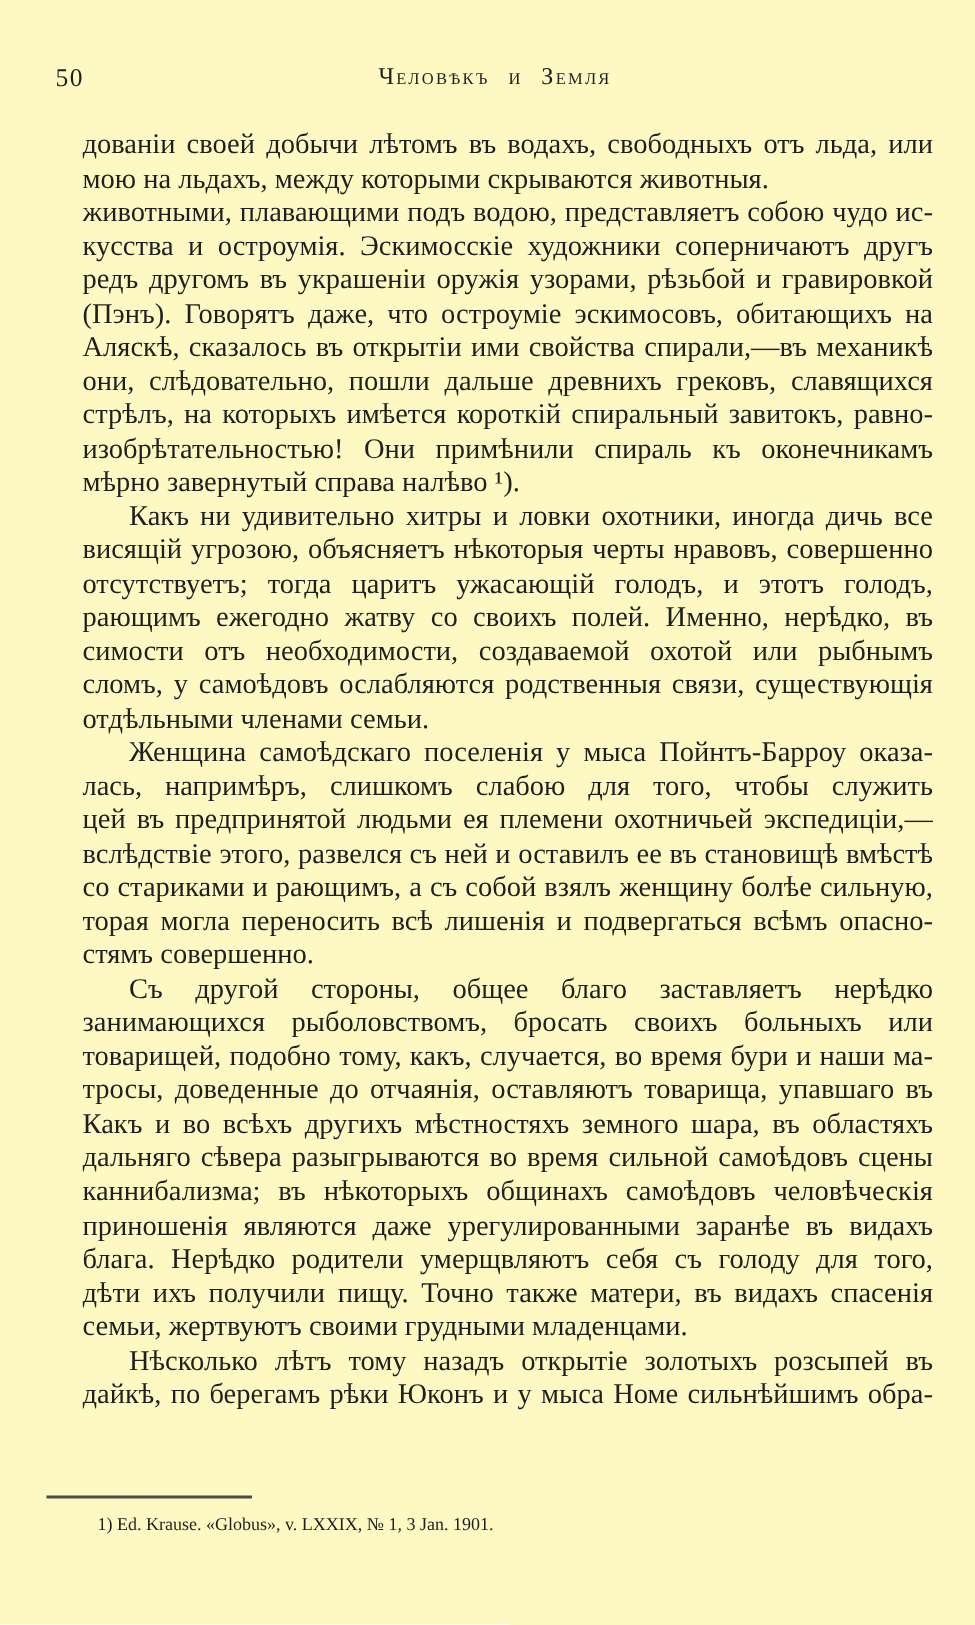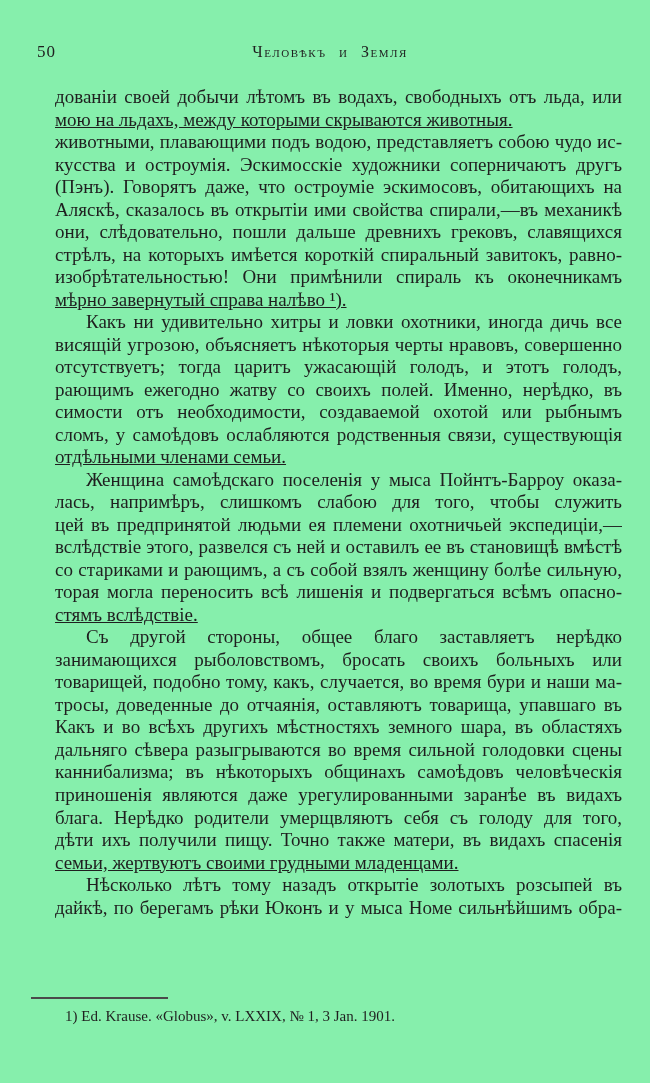--- a/index.html
+++ b/index.html
@@ -4,21 +4,21 @@
 <style>
   html, body {
     margin: 0;
     padding: 0;
     background: #fdfdfc;
   }
   .page {
     position: relative;
     width: 650px;
     height: 1083px;
-    background: #86efac;
+    background: #fef9c3;
     overflow: hidden;
     font-family: "Liberation Serif", "DejaVu Serif", serif;
     color: #1f1f1f;
   }
   .page-number {
     position: absolute;
     left: 37px;
     top: 43px;
     font-size: 17px;
     line-height: 17px;
@@ -50,78 +50,78 @@
     overflow: hidden;
     text-align: justify;
     text-align-last: justify;
     margin-left: 24px;
   }
   .line.indent {
     text-indent: 31px;
   }
   .line.end {
     text-align-last: left;
-    text-decoration: underline;
   }
   .footnote-rule {
     position: absolute;
     left: 31px;
     top: 997px;
     width: 137px;
     height: 2px;
     background: #4a4a4a;
   }
   .footnote {
     position: absolute;
     left: 31px;
     top: 1006px;
     width: 591px;
-    font-size: 15px;
+    font-size: 12px;
     line-height: 21px;
     text-indent: 34px;
   }
 </style>
 </head>
 <body>
 
 <div class="page">
   <span class="page-number">50</span>
   <div class="running-title">Человѣкъ и Земля</div>
 
   <div class="body-text">
       <div class="line">дованіи своей добычи лѣтомъ въ водахъ, свободныхъ отъ льда, или зи-</div>
       <div class="line end">мою на льдахъ, между которыми скрываются животныя.</div>
       <div class="line">животными, плавающими подъ водою, представляетъ собою чудо ис-</div>
       <div class="line">кусства и остроумія. Эскимосскіе художники соперничаютъ другъ пе-</div>
+      <div class="line">редъ другомъ въ украшеніи оружія узорами, рѣзьбой и гравировкой</div>
       <div class="line">(Пэнъ). Говорятъ даже, что остроуміе эскимосовъ, обитающихъ на</div>
       <div class="line">Аляскѣ, сказалось въ открытіи ими свойства спирали,—въ механикѣ</div>
       <div class="line">они, слѣдовательно, пошли дальше древнихъ грековъ, славящихся своею</div>
       <div class="line">стрѣлъ, на которыхъ имѣется короткій спиральный завитокъ, равно-</div>
       <div class="line">изобрѣтательностью! Они примѣнили спираль къ оконечникамъ своихъ</div>
       <div class="line end">мѣрно завернутый справа налѣво ¹).</div>
       <div class="line indent">Какъ ни удивительно хитры и ловки охотники, иногда дичь все же</div>
       <div class="line">висящій угрозою, объясняетъ нѣкоторыя черты нравовъ, совершенно</div>
       <div class="line">отсутствуетъ; тогда царитъ ужасающій голодъ, и этотъ голодъ, постоянно</div>
       <div class="line">рающимъ ежегодно жатву со своихъ полей. Именно, нерѣдко, въ зави-</div>
       <div class="line">симости отъ необходимости, создаваемой охотой или рыбнымъ промы-</div>
       <div class="line">сломъ, у самоѣдовъ ослабляются родственныя связи, существующія между</div>
       <div class="line end">отдѣльными членами семьи.</div>
       <div class="line indent">Женщина самоѣдскаго поселенія у мыса Пойнтъ-Барроу оказа-</div>
       <div class="line">лась, напримѣръ, слишкомъ слабою для того, чтобы служить посильщи-</div>
       <div class="line">цей въ предпринятой людьми ея племени охотничьей экспедиціи,—мужъ,</div>
       <div class="line">вслѣдствіе этого, развелся съ ней и оставилъ ее въ становищѣ вмѣстѣ</div>
       <div class="line">со стариками и рающимъ, а съ собой взялъ женщину болѣе сильную, ко-</div>
       <div class="line">торая могла переносить всѣ лишенія и подвергаться всѣмъ опасно-</div>
-      <div class="line end">стямъ вслѣдствіе.</div>
+      <div class="line end">стямъ совершенно.</div>
       <div class="line indent">Съ другой стороны, общее благо заставляетъ нерѣдко эскимосовъ,</div>
       <div class="line">занимающихся рыболовствомъ, бросать своихъ больныхъ или раненыхъ</div>
       <div class="line">товарищей, подобно тому, какъ, случается, во время бури и наши ма-</div>
       <div class="line">тросы, доведенные до отчаянія, оставляютъ товарища, упавшаго въ море.</div>
       <div class="line">Какъ и во всѣхъ другихъ мѣстностяхъ земного шара, въ областяхъ</div>
-      <div class="line">дальняго сѣвера разыгрываются во время сильной голодовки сцены</div>
+      <div class="line">дальняго сѣвера разыгрываются во время сильной самоѣдовъ сцены</div>
       <div class="line">каннибализма; въ нѣкоторыхъ общинахъ самоѣдовъ человѣческія жертво-</div>
       <div class="line">приношенія являются даже урегулированными заранѣе въ видахъ общаго</div>
       <div class="line">блага. Нерѣдко родители умерщвляютъ себя съ голоду для того, чтобы</div>
       <div class="line">дѣти ихъ получили пищу. Точно также матери, въ видахъ спасенія</div>
       <div class="line end">семьи, жертвуютъ своими грудными младенцами.</div>
       <div class="line indent">Нѣсколько лѣтъ тому назадъ открытіе золотыхъ розсыпей въ Клон-</div>
       <div class="line">дайкѣ, по берегамъ рѣки Юконъ и у мыса Номе сильнѣйшимъ обра-</div>
     </div>
 
   <div class="footnote-rule"></div>

